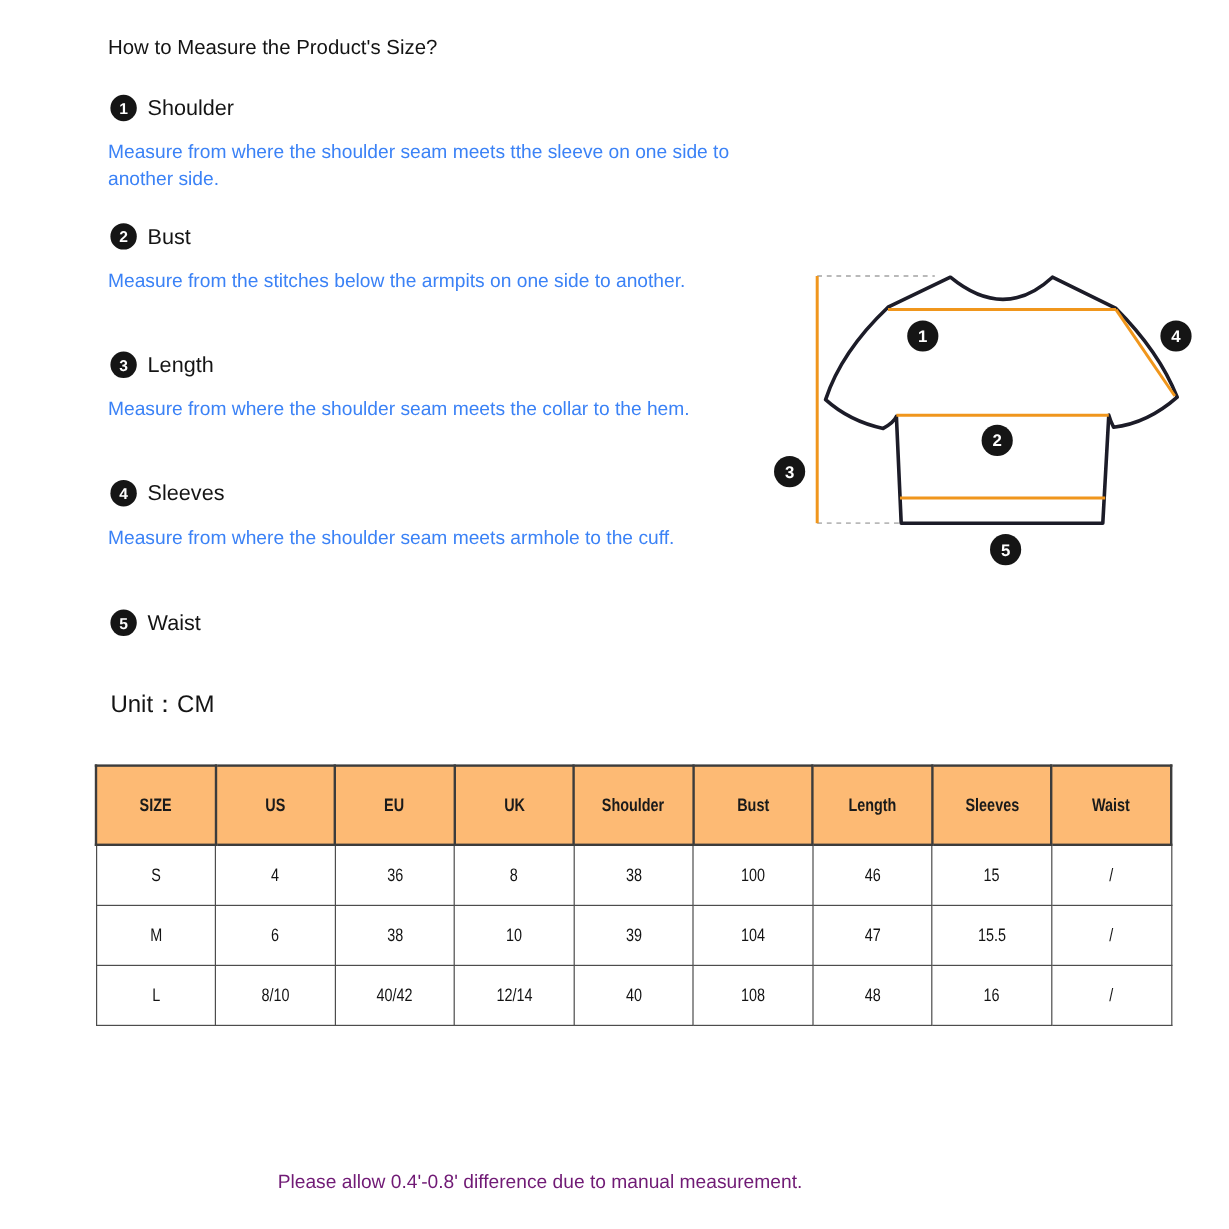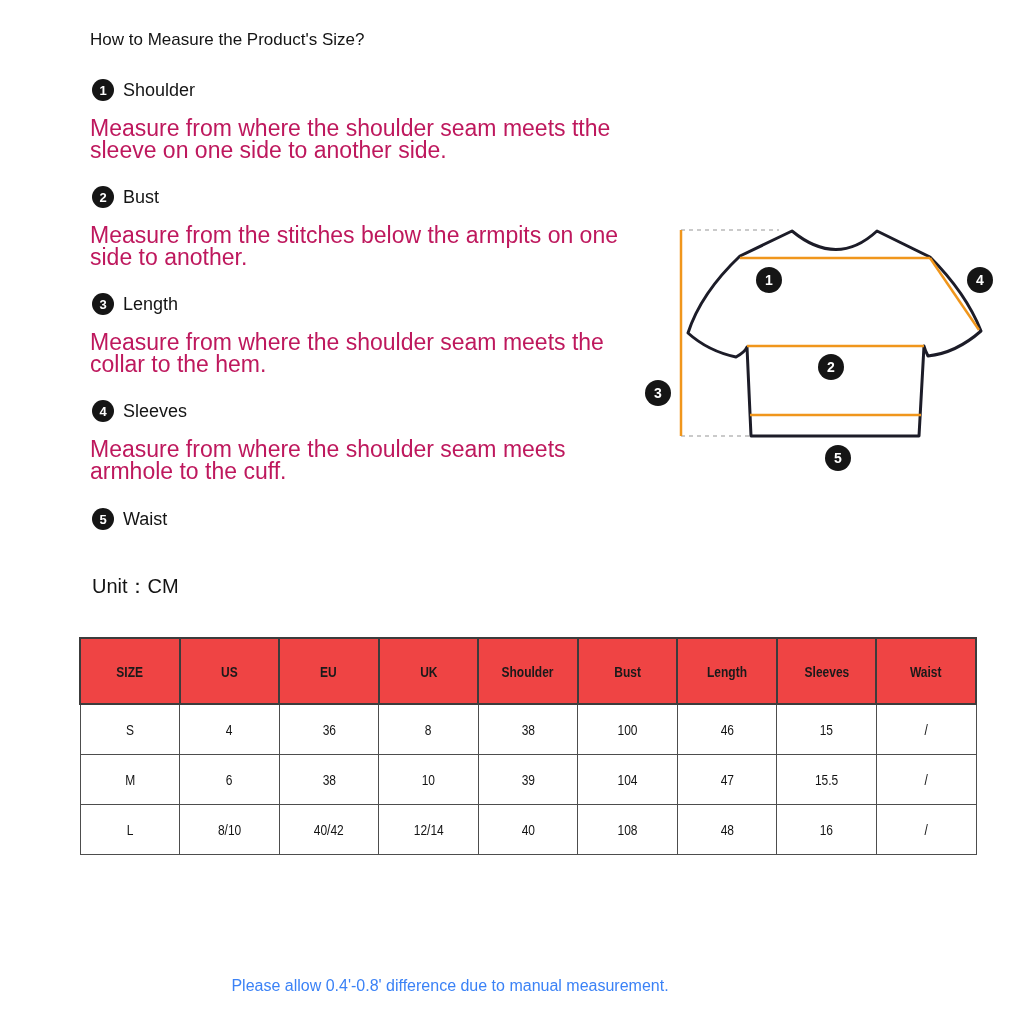--- a/index.html
+++ b/index.html
@@ -34,38 +34,38 @@
     font-weight: bold;
     display: inline-flex;
     align-items: center;
     justify-content: center;
     flex: 0 0 auto;
   }
   .step-title { font-size: 18px; color: #141414; }
   .step-desc {
     left: 76px;
     width: 545px;
-    font-size: 23px;
+    font-size: 16px;
     line-height: 22px;
-    color: #be185d;
+    color: #3b82f6;
   }
   .unit-label {
     left: 78px; top: 573px;
     font-size: 20px;
     color: #141414;
   }
   table.size-table {
     position: absolute;
     left: 65px; top: 637px;
     width: 898px;
     border-collapse: collapse;
     table-layout: fixed;
   }
   table.size-table th {
-    background: #ef4444;
+    background: #fdba74;
     border: 2px solid #3c3c3c;
     height: 66px;
     font-size: 15px;
     font-weight: 600;
     color: #1a1a1a;
   }
   table.size-table td {
     border: 1px solid #4d4d4d;
     height: 50px;
     text-align: center;
@@ -78,21 +78,21 @@
     display: inline-block;
     transform: scaleX(0.8);
     transform-origin: center;
     white-space: nowrap;
   }
   .footnote {
     left: 0; top: 977px;
     width: 872px;
     text-align: center;
     font-size: 16px;
-    color: #3b82f6;
+    color: #701a75;
   }
   svg text.marker-num {
     font-family: "Liberation Sans", sans-serif;
     font-size: 14px;
     font-weight: bold;
     fill: #ffffff;
     text-anchor: middle;
   }
 </style>
 </head>

